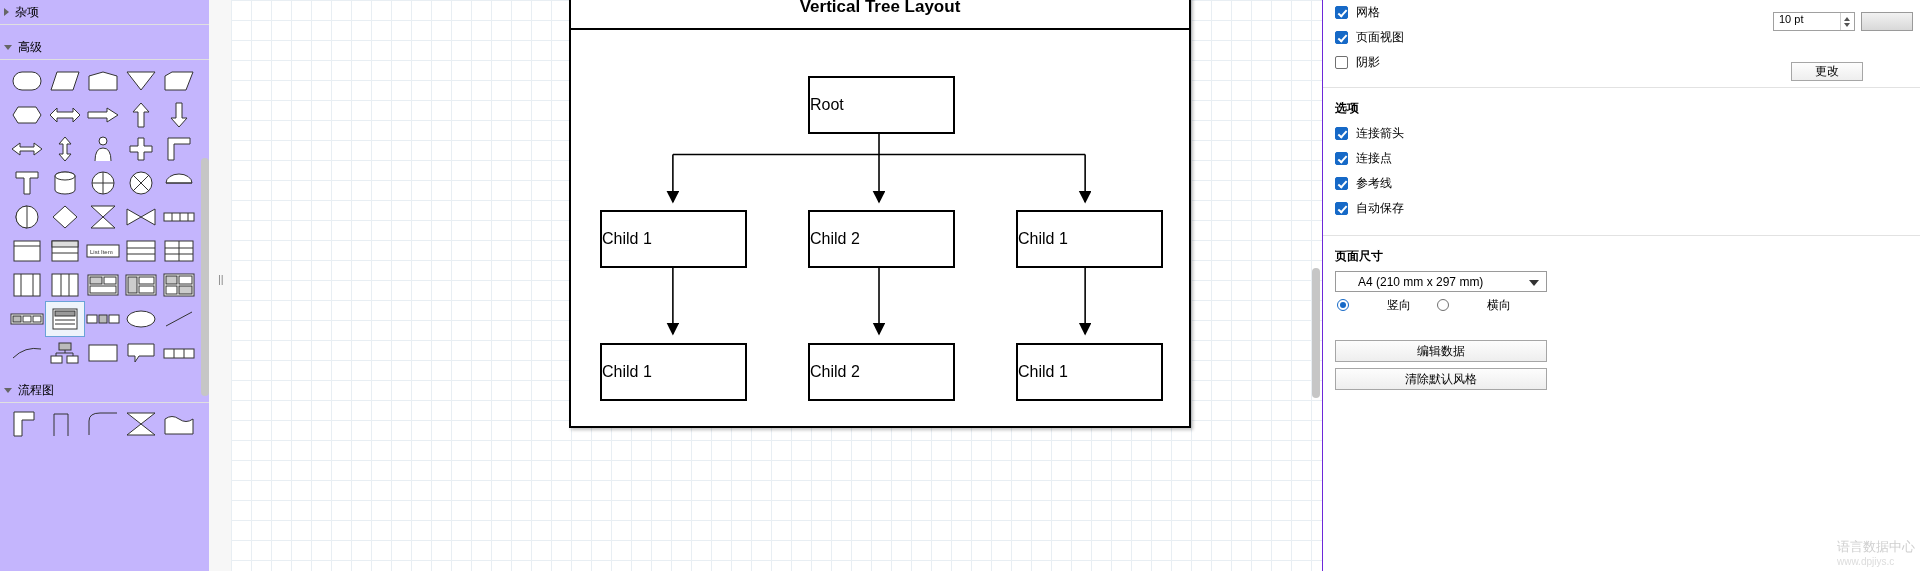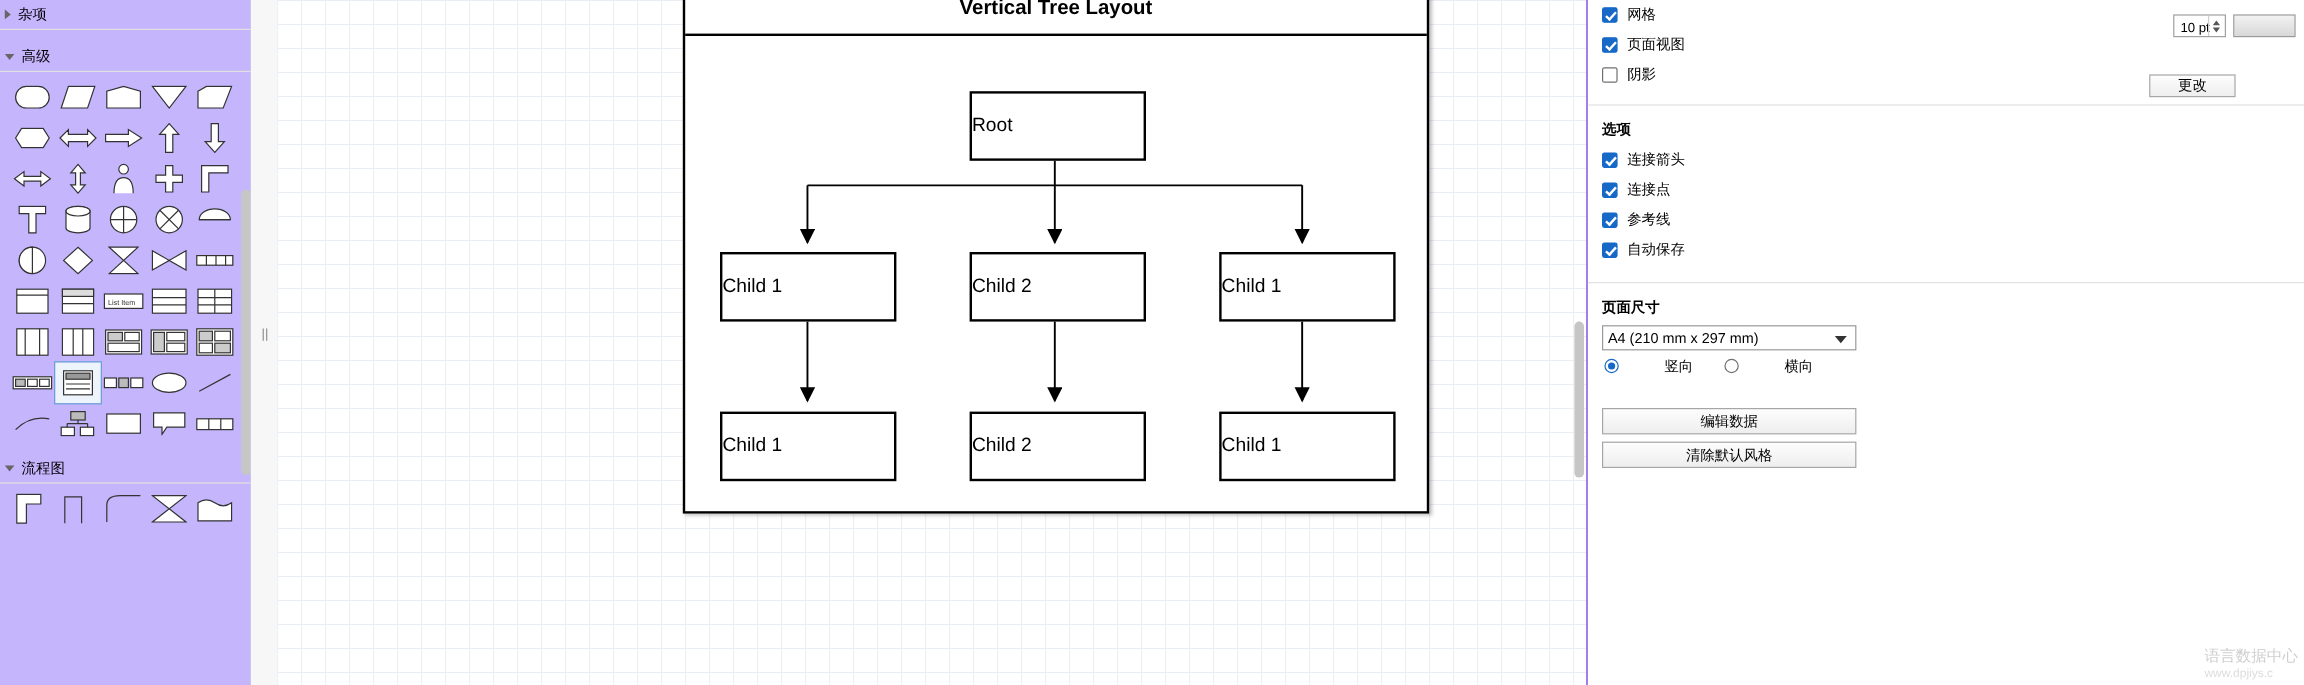--- a/index.html
+++ b/index.html
@@ -212,28 +212,28 @@
   }
   .rp-section-title {
     padding: 6px 16px 4px 12px;
     font-weight: bold;
     font-size: 12px;
   }
   .spin {
     position: absolute;
     right: 66px;
     top: 12px;
-    width: 44px;
+    width: 82px;
     height: 19px;
     border: 1px solid #a0a0a0;
     background: #fff;
     box-sizing: border-box;
     font-size: 11px;
     display: flex;
-    align-items: flex-end;
+    align-items: flex-start;
     padding-left: 5px;
   }
   .spin-arrows {
     position: absolute;
     right: 1px; top: 0;
     width: 12px; height: 17px;
     display: flex;
     flex-direction: column;
     justify-content: center;
     align-items: center;
@@ -274,21 +274,21 @@
     height: 19px;
     line-height: 17px;
   }
   .select-box {
     margin: 2px 12px 0 12px;
     height: 21px;
     border: 1px solid #9a9a9a;
     background: #fff;
     display: flex;
     align-items: center;
-    padding-left: 4px;
+    padding-left: 22px;
     font-size: 12px;
     position: relative;
     box-sizing: border-box;
     width: 212px;
   }
   .select-box .caret {
     position: absolute;
     right: 7px;
     top: 8px;
     width: 0; height: 0;

